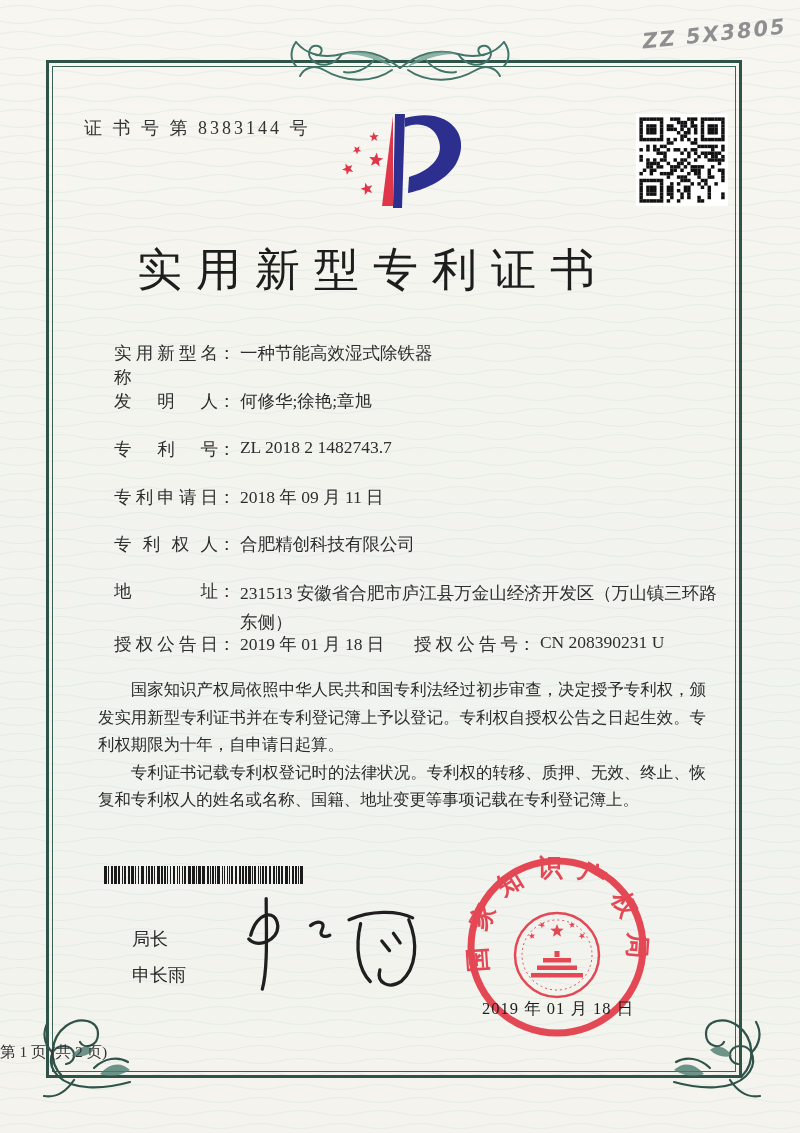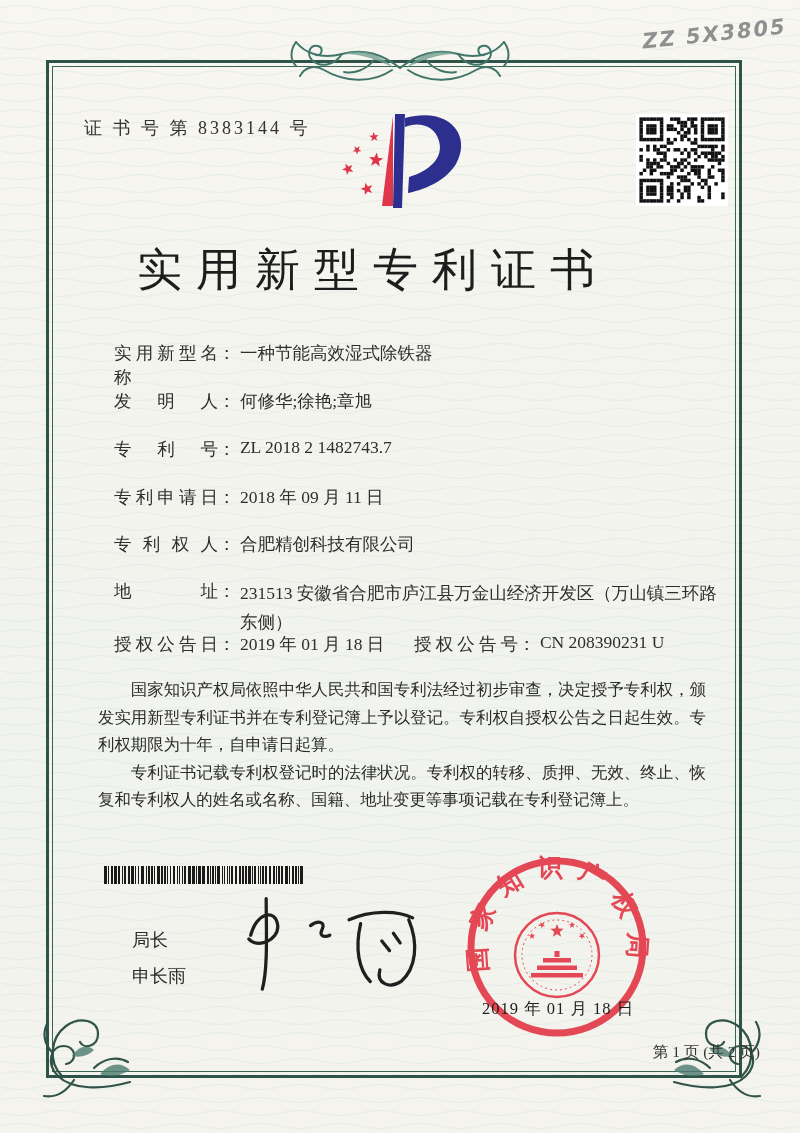--- a/index.html
+++ b/index.html
@@ -22,25 +22,25 @@
   .field{position:absolute;left:98px;font-size:17.5px;color:#2e2e2e;}
   .flabel{display:inline-block;width:104px;text-align:justify;text-align-last:justify;vertical-align:top;margin-left:16px;}
   .fvalue{vertical-align:top;}
   .fvalue.wrap{display:inline-block;width:492px;line-height:29px;}
   .grant2{position:absolute;left:300px;top:0;white-space:nowrap;}
   .paras{position:absolute;left:98px;top:676px;width:608px;font-size:16.4px;
          line-height:27.5px;text-align:justify;}
   .paras p{margin:0;text-indent:2em;}
   .barcode{position:absolute;left:104px;top:866px;}
   .officer{position:absolute;left:132px;top:922px;font-size:18px;line-height:36px;
-           font-family:Liberation Sans, sans-serif;color:#2a2a2a;}
+           font-family:Liberation Mono, monospace;color:#2a2a2a;}
   .sig{position:absolute;left:218px;top:886px;}
   .seal{position:absolute;left:462px;top:852px;}
   .seal-date{position:absolute;left:482px;top:998px;font-size:16.5px;letter-spacing:1px;color:#1f1f1f;}
-  .footer-page{position:absolute;left:0;top:1042px;width:760px;text-align:right;font-size:15.5px;color:#333;}
+  .footer-page{position:absolute;left:0;top:1042px;width:760px;text-align:left;font-size:15.5px;color:#333;}
   .back-note{position:absolute;left:0;top:1092px;width:760px;text-align:center;font-size:16.5px;color:#2e2e2e;margin-top:40px;}
   .ornament-top{position:absolute;left:278px;top:34px;}
   .corner{position:absolute;top:1012px;}
   .corner.left{left:38px;}
   .corner.right{left:670px;transform:scaleX(-1);}
 </style>
 </head>
 <body>
 
 <div class="page">

